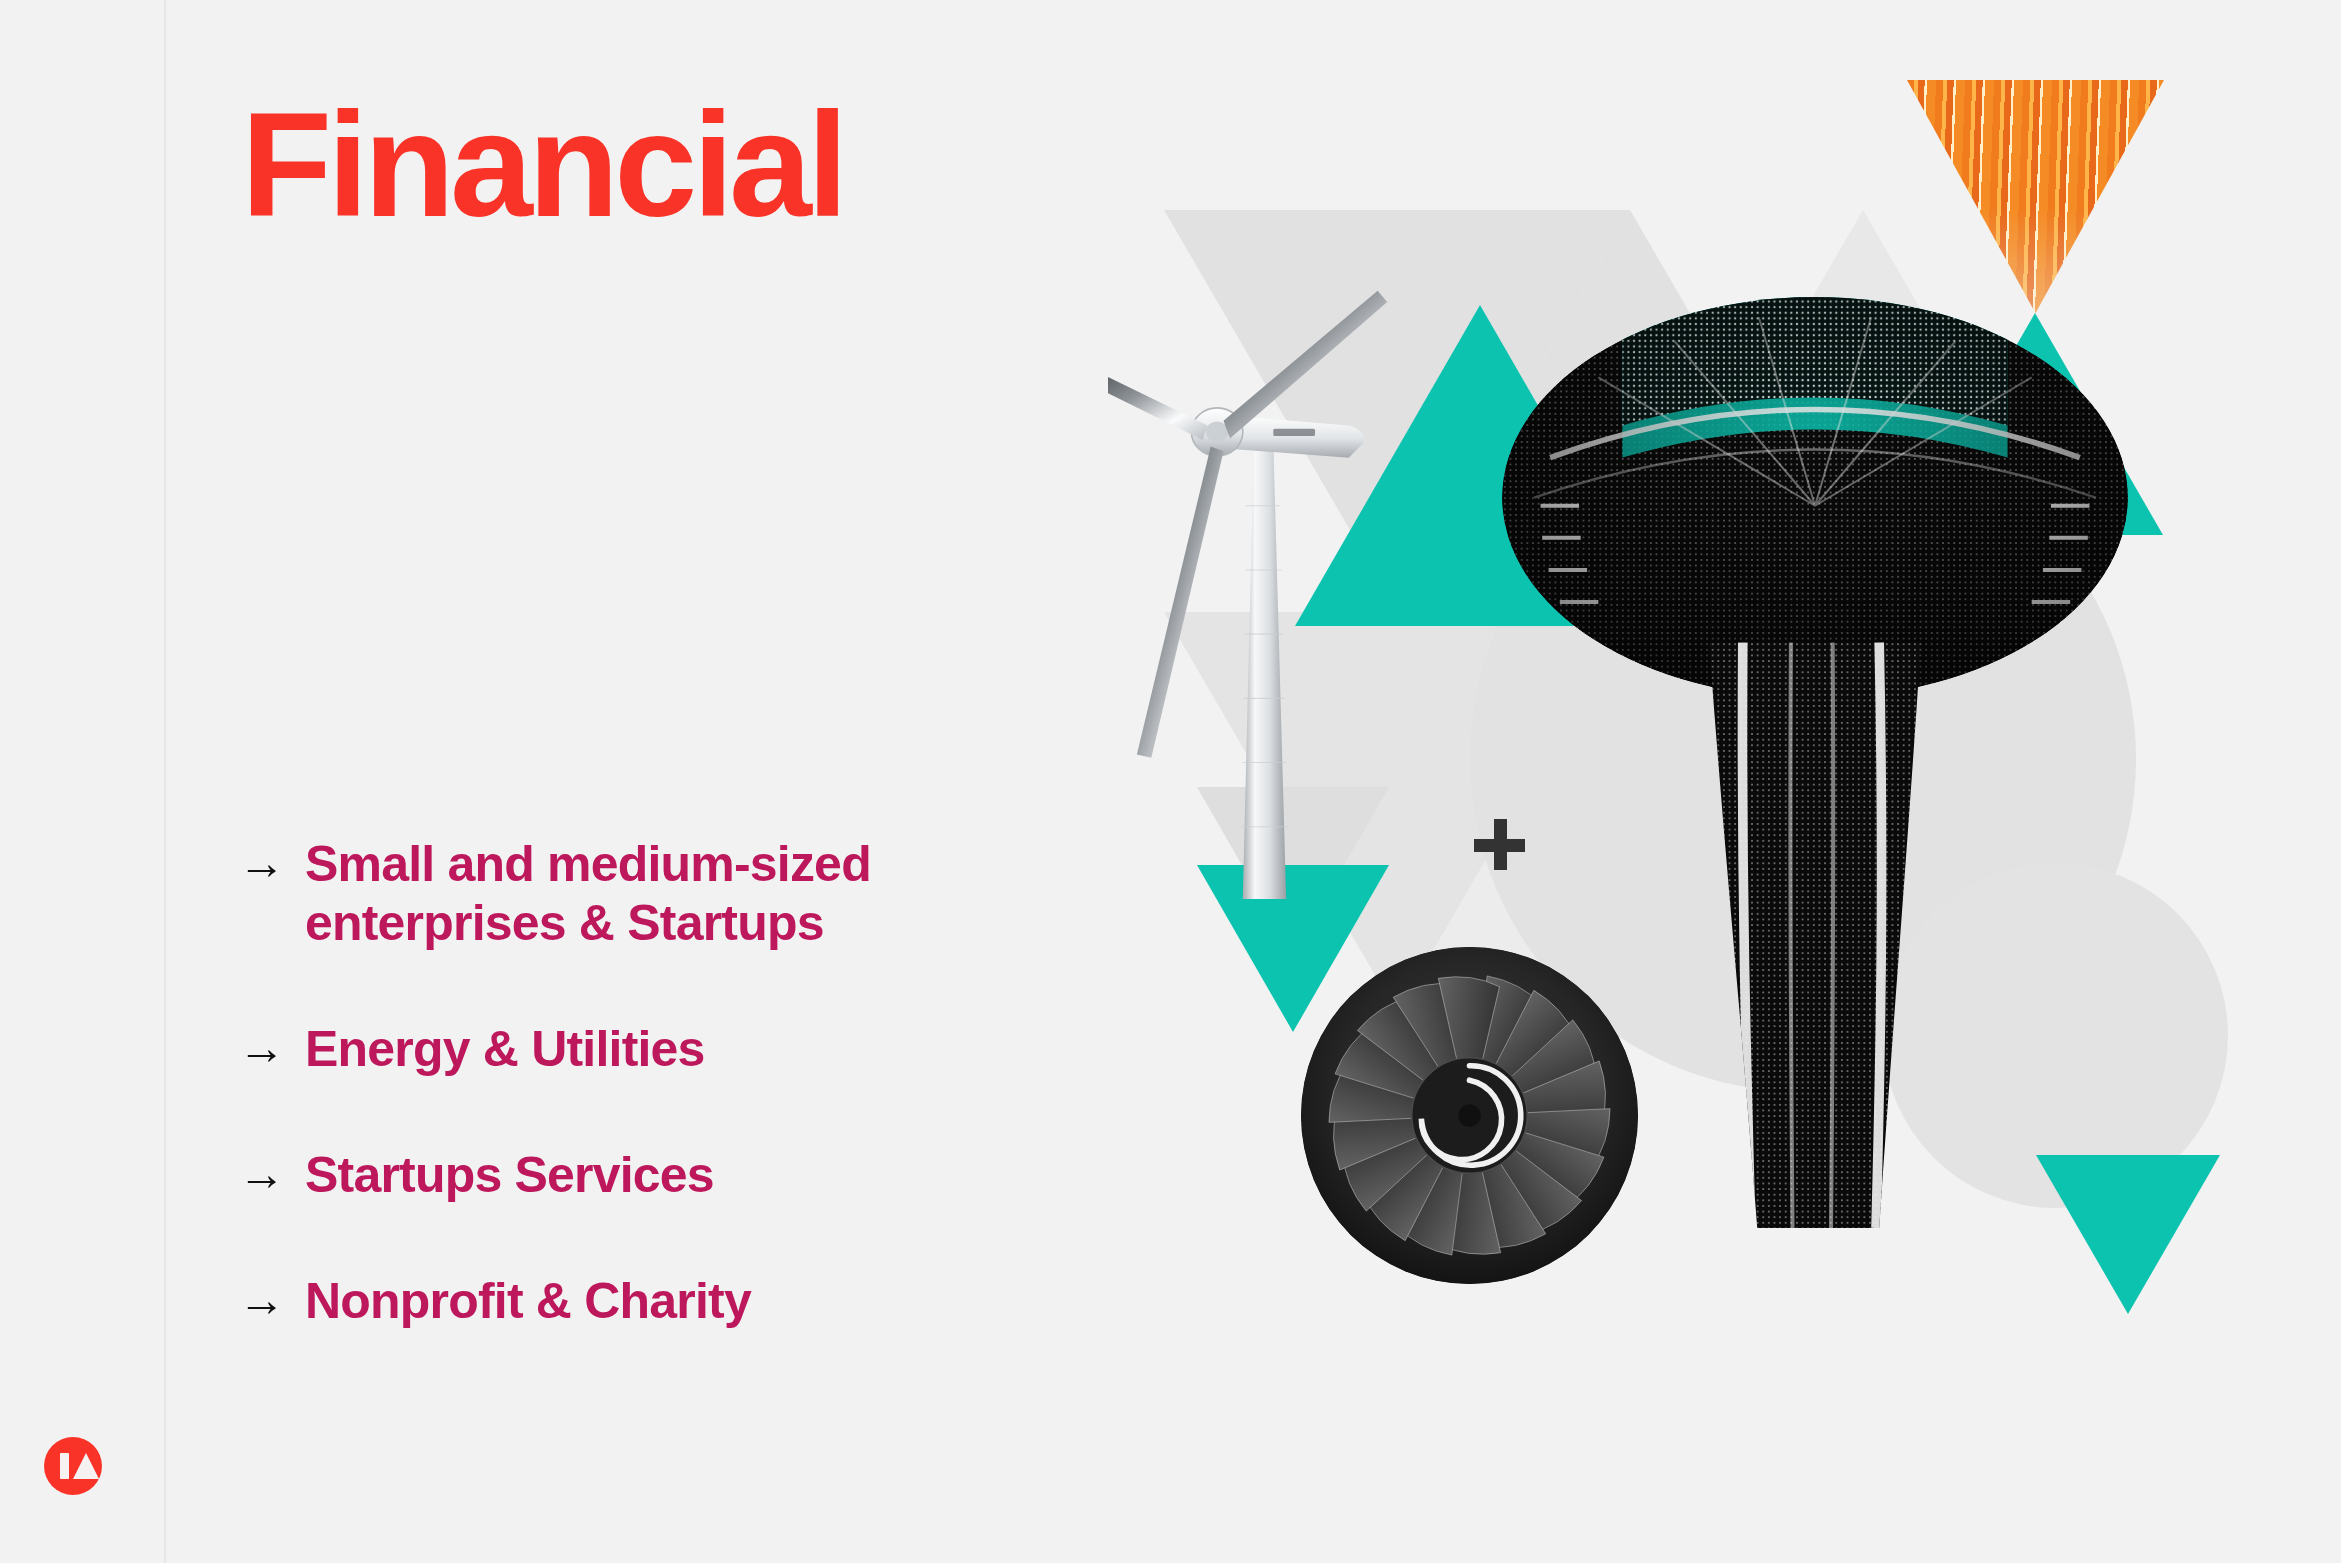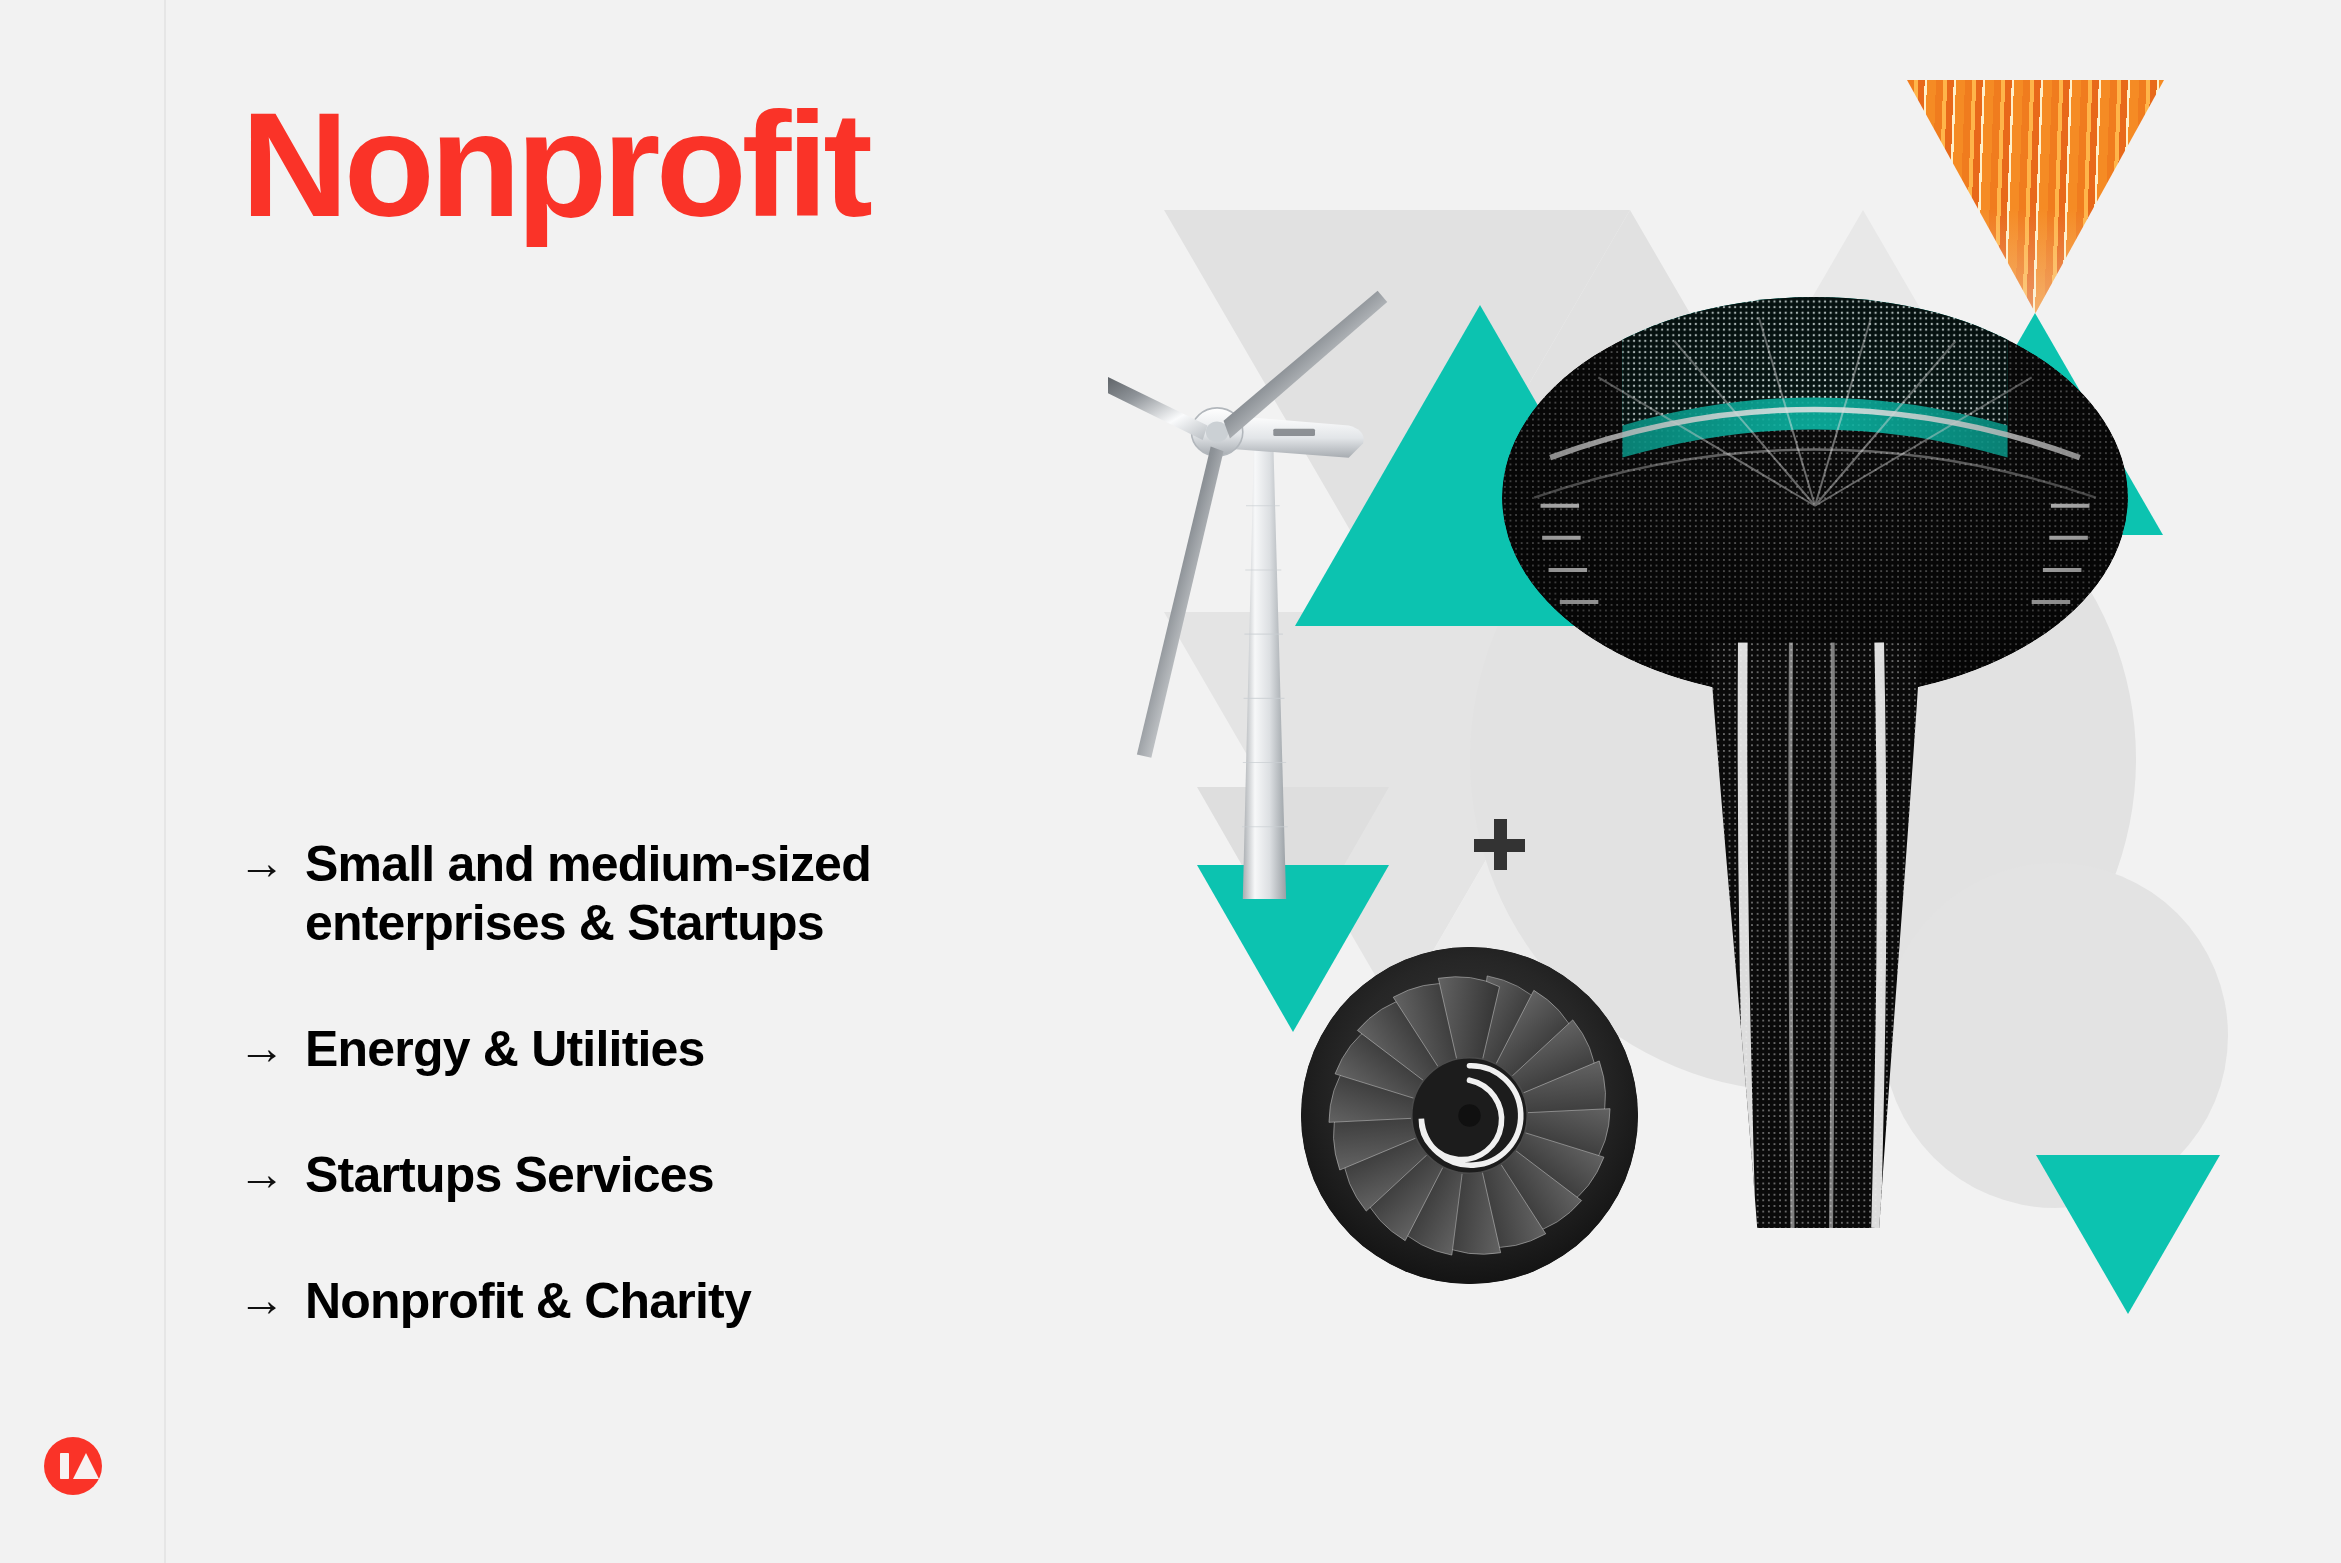--- a/index.html
+++ b/index.html
@@ -61,21 +61,21 @@
     font-size: 47px;
     line-height: 1.18;
     color: #111111;
     font-weight: 400;
   }
   .bullet .btext {
     font-size: 50px;
     font-weight: 800;
     line-height: 1.18;
     letter-spacing: -0.8px;
-    color: #000000;
+    color: #be185d;
   }
 
   
   .logo {
     position: absolute;
     left: 44px;
     top: 1437px;
     width: 58px;
     height: 58px;
     border-radius: 50%;
@@ -248,21 +248,21 @@
   }
   .fan svg { width: 100%; height: 100%; display: block; }
 </style>
 </head>
 <body>
 
 <div id="slide">
 
   <div class="left-rail"></div>
 
-  <div class="title">Nonprofit</div>
+  <div class="title">Financial</div>
 
   <div class="bullets">
 
     <div class="bullet">
       <span class="arrow">→</span>
       <span class="btext">Small and medium-sized enterprises &amp; Startups</span>
     </div>
 
     <div class="bullet">
       <span class="arrow">→</span>

